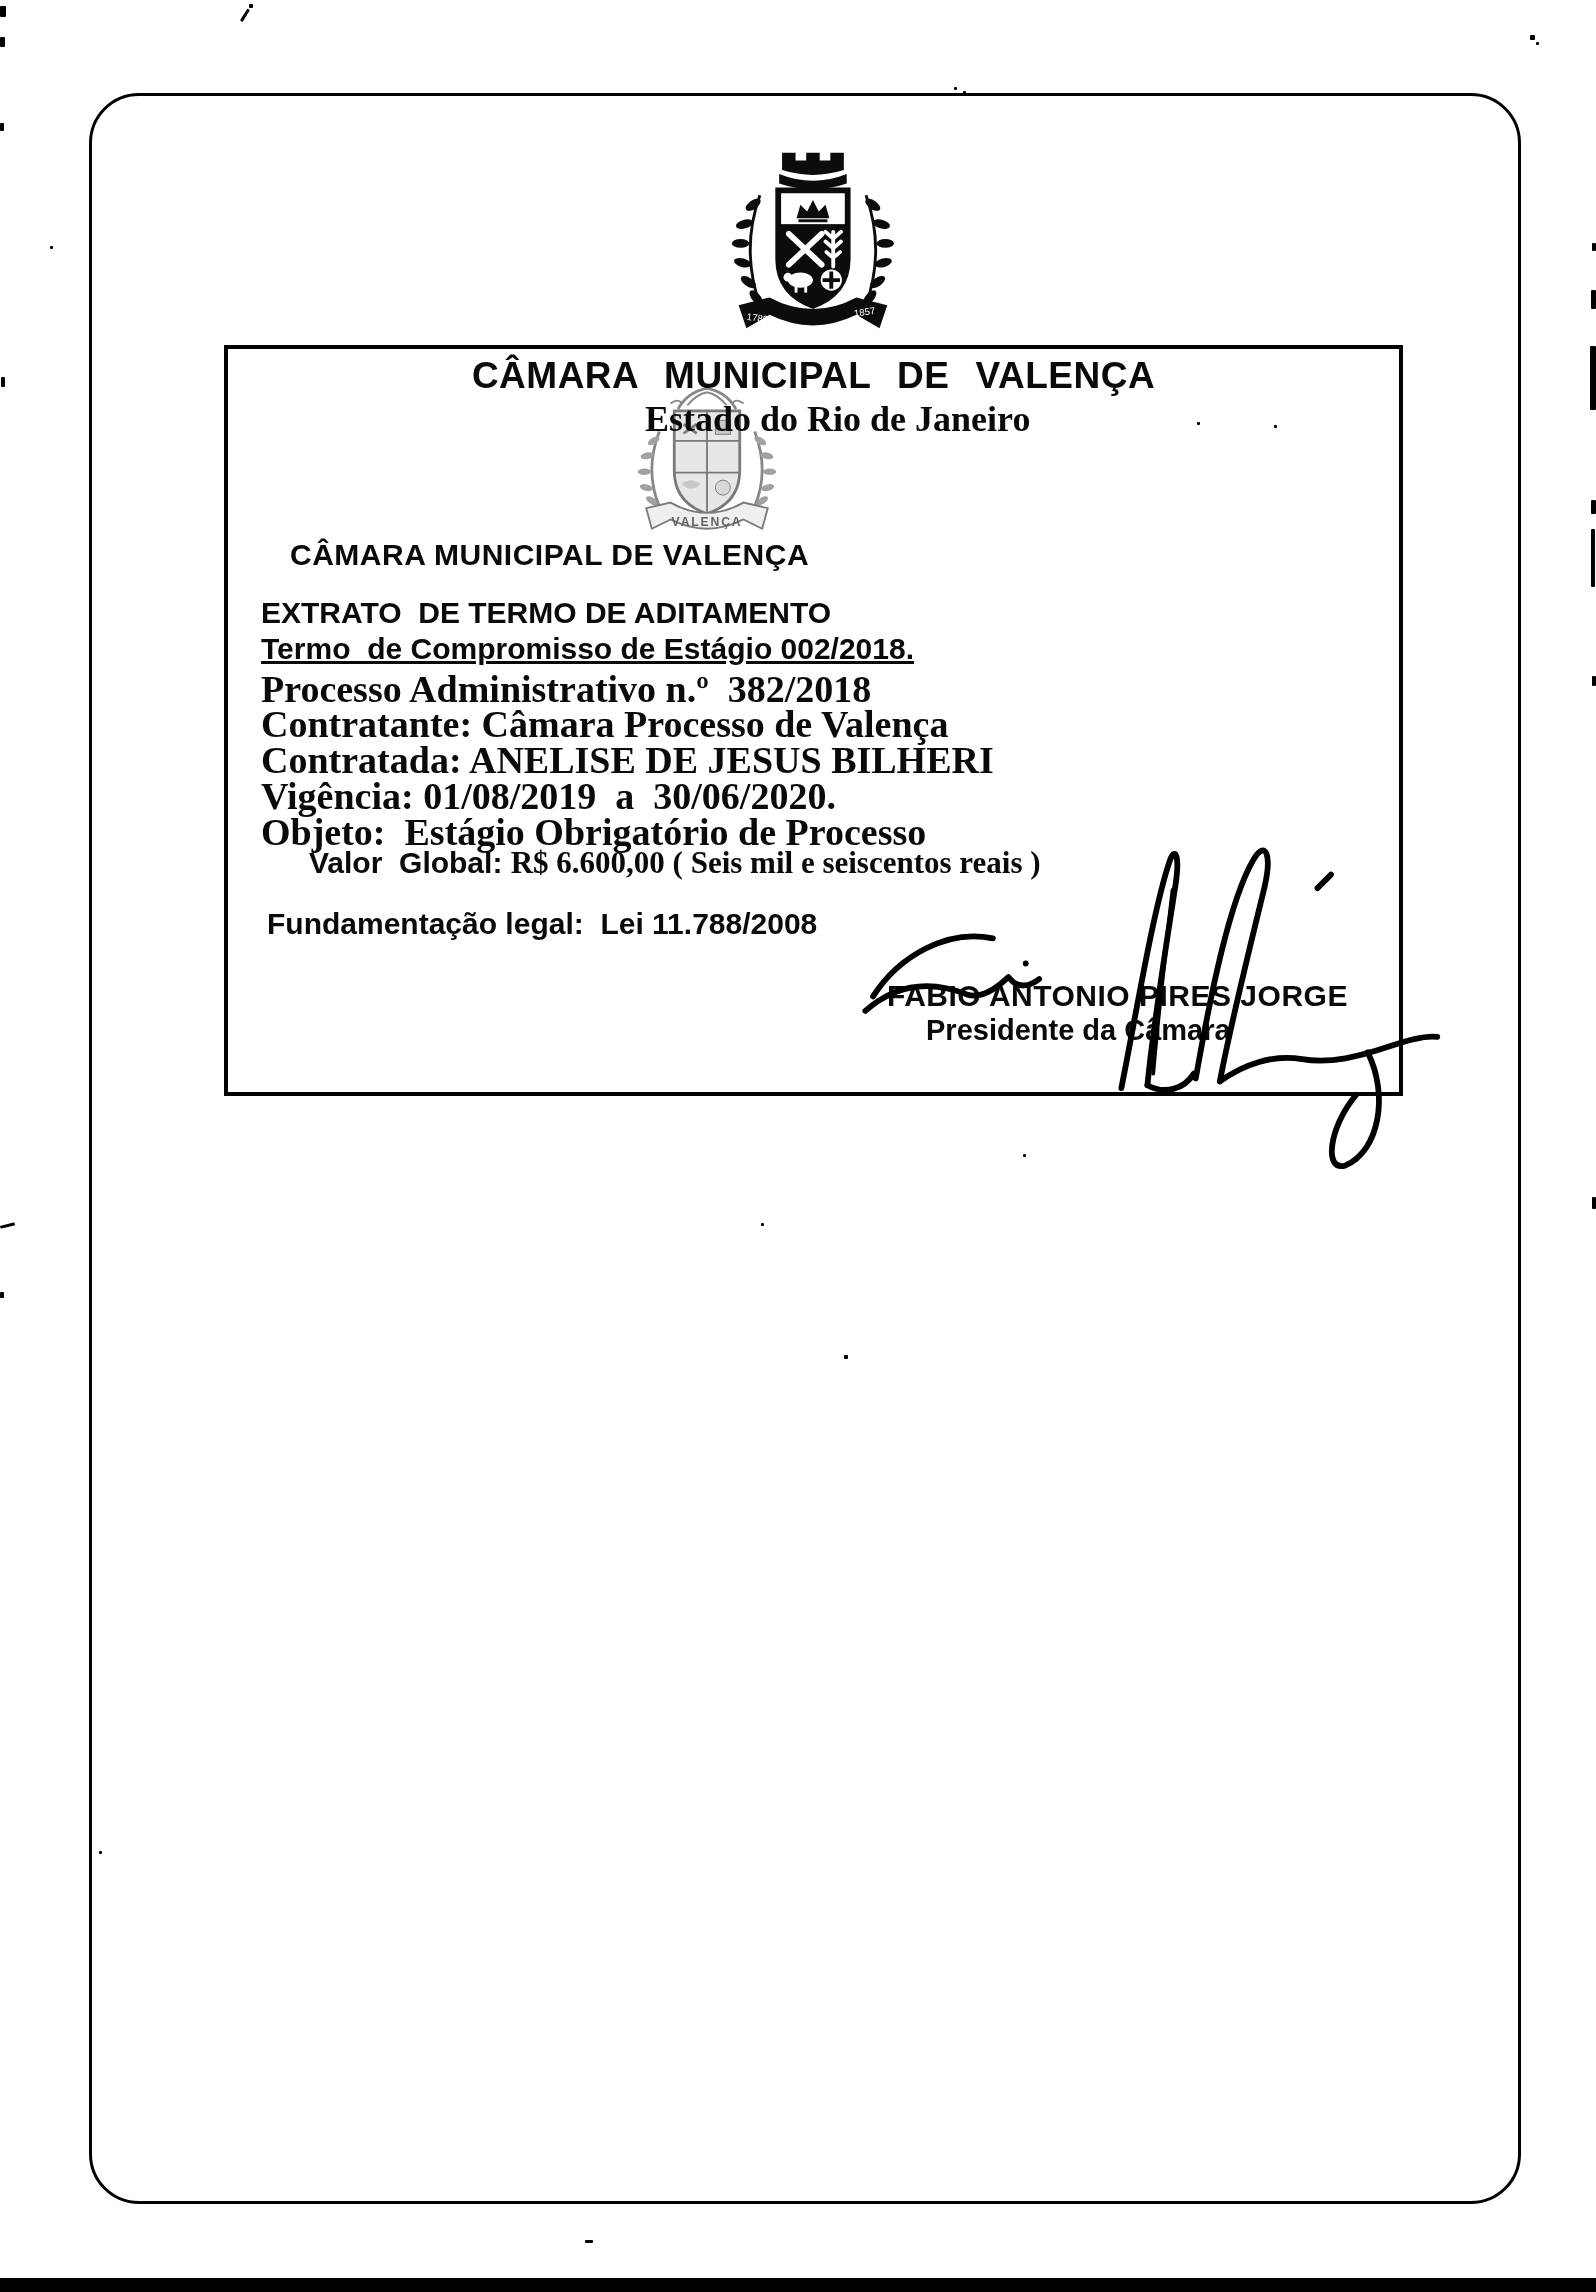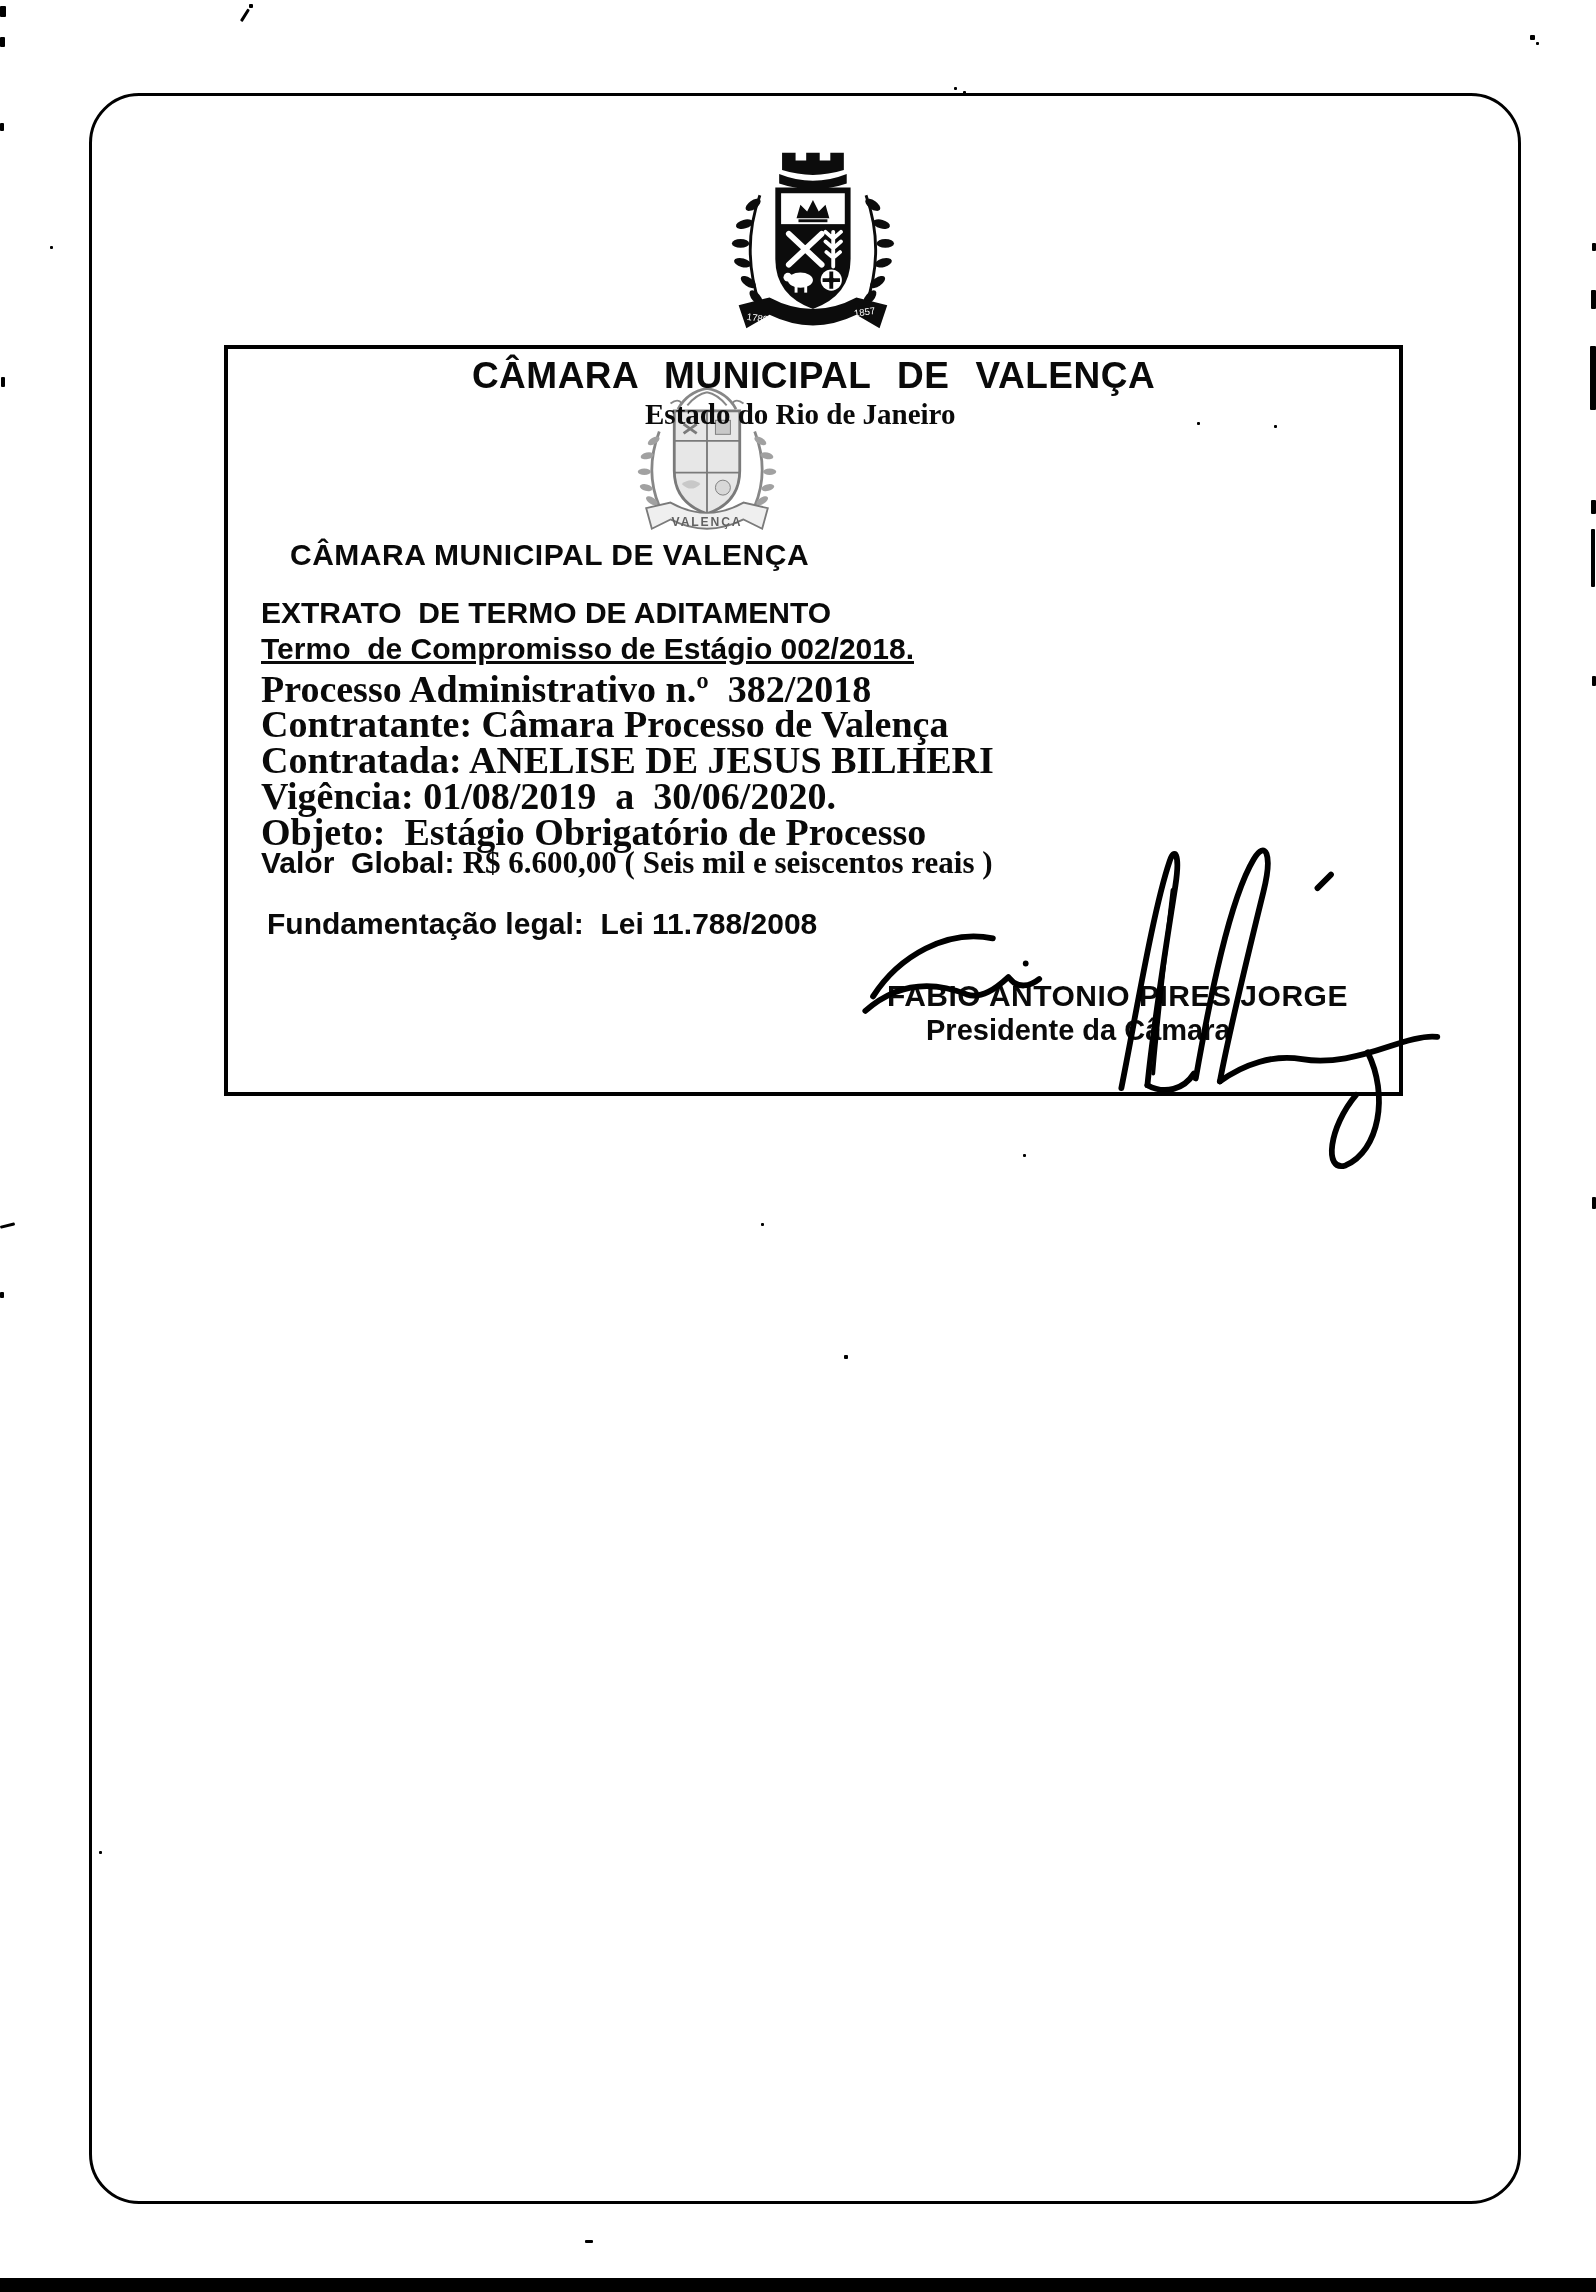--- a/index.html
+++ b/index.html
@@ -5,21 +5,21 @@
   html,body{margin:0;padding:0;background:#888;}
   .page{position:relative;width:1596px;height:2292px;background:#ffffff;overflow:hidden;color:#0a0a0a;}
   .sans{font-family:"Liberation Sans",sans-serif;font-weight:700;}
   .serif{font-family:"Liberation Serif",serif;font-weight:700;}
   .pre{white-space:pre-wrap;}
   .speck{position:absolute;background:#000;border-radius:1px;}
   .page-border{position:absolute;left:89px;top:93px;width:1426px;height:2105px;border:3.9px solid #000;border-radius:50px;}
   .bottom-band{position:absolute;left:0;top:2278px;width:1596px;height:14.5px;background:#000;}
   .frame-box{position:absolute;left:224px;top:345px;width:1171px;height:743px;border:4.8px solid #000;}
   .lh-title{position:absolute;left:0;right:0;top:5.8px;text-align:center;font-size:37px;letter-spacing:0.5px;word-spacing:15.4px;z-index:3;}
-  .lh-subtitle{position:absolute;left:417px;top:49px;font-size:29px;z-index:3;}
+  .lh-subtitle{position:absolute;left:417px;top:49px;font-size:36px;z-index:3;}
   .small-crest{position:absolute;left:391px;top:32px;width:176px;height:159px;z-index:1;}
   .org-name{position:absolute;left:62px;top:189px;font-size:30px;letter-spacing:0.5px;}
   .bodyline{position:absolute;left:33px;font-size:30px;}
   .bodyline.serif{font-size:38px;}
   .sig-svg{position:absolute;left:618px;top:483px;width:599px;height:348px;overflow:visible;z-index:5;}
   .signer-name{position:absolute;left:659px;top:630px;font-size:30px;letter-spacing:0.5px;z-index:4;}
   .signer-role{position:absolute;left:698px;top:665px;font-size:29px;z-index:4;}
   .crest-large{position:absolute;left:727px;top:145px;width:169px;height:193px;}
 </style>
 </head>
@@ -143,21 +143,21 @@
 
     <div class="org-name sans pre">CÂMARA MUNICIPAL DE VALENÇA</div>
 
     <div class="bodyline sans pre" style="top:247px;">EXTRATO  DE TERMO DE ADITAMENTO</div>
     <div class="bodyline sans pre" style="top:283px;text-decoration:underline;">Termo  de Compromisso de Estágio 002/2018.</div>
     <div class="bodyline serif pre" style="top:318px;">Processo Administrativo n.º  382/2018</div>
     <div class="bodyline serif pre" style="top:353px;">Contratante: Câmara Processo de Valença</div>
     <div class="bodyline serif pre" style="top:389px;">Contratada: ANELISE DE JESUS BILHERI</div>
     <div class="bodyline serif pre" style="top:425px;">Vigência: 01/08/2019  a  30/06/2020.</div>
     <div class="bodyline serif pre" style="top:461px;">Objeto:  Estágio Obrigatório de Processo</div>
-    <div class="bodyline pre" style="top:496px;"><span class="sans pre">Valor  Global: </span><span class="serif pre" style="font-size:31px;">R$ 6.600,00 ( Seis mil e seiscentos reais )</span></div>
+    <div class="bodyline pre" style="top:496px;margin-left:48px;"><span class="sans pre">Valor  Global: </span><span class="serif pre" style="font-size:31px;">R$ 6.600,00 ( Seis mil e seiscentos reais )</span></div>
 
     <div class="bodyline sans pre" style="left:39px;top:558px;">Fundamentação legal:  Lei 11.788/2008</div>
 
     <svg class="sig-svg" viewBox="0 0 620 360">
       <g stroke="#000" stroke-width="6" fill="none" stroke-linecap="round">
         <path d="M28 170 C55 128 105 100 152 110"></path>
         <path d="M20 185 C60 150 100 158 125 168 C140 173 155 162 168 150"></path>
         <path d="M170 152 C178 162 190 160 200 152"></path>
         <circle cx="186" cy="136" r="3" fill="#000" stroke="none"></circle>
         <path d="M285 265 C300 190 318 80 335 30 C340 15 346 22 341 55 C331 120 318 200 312 262"></path>

